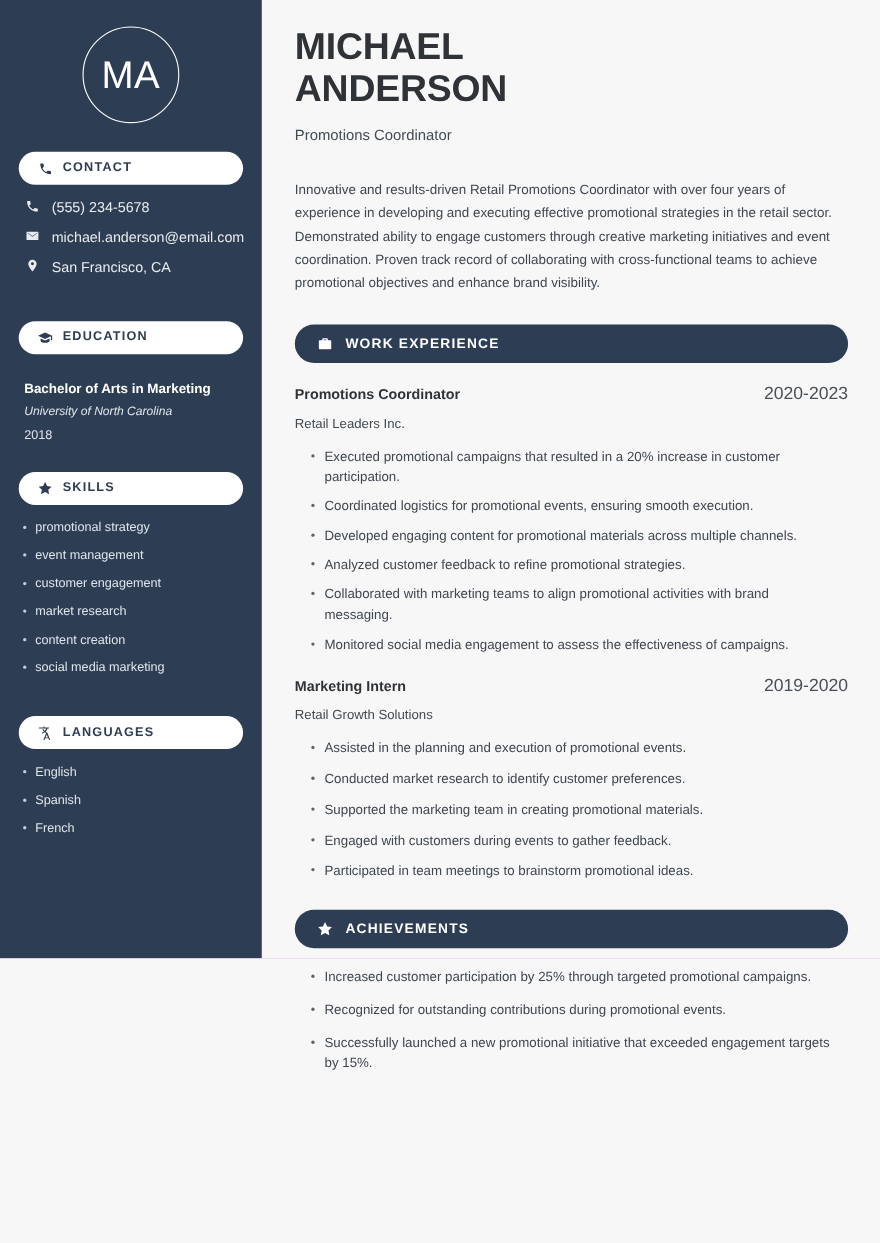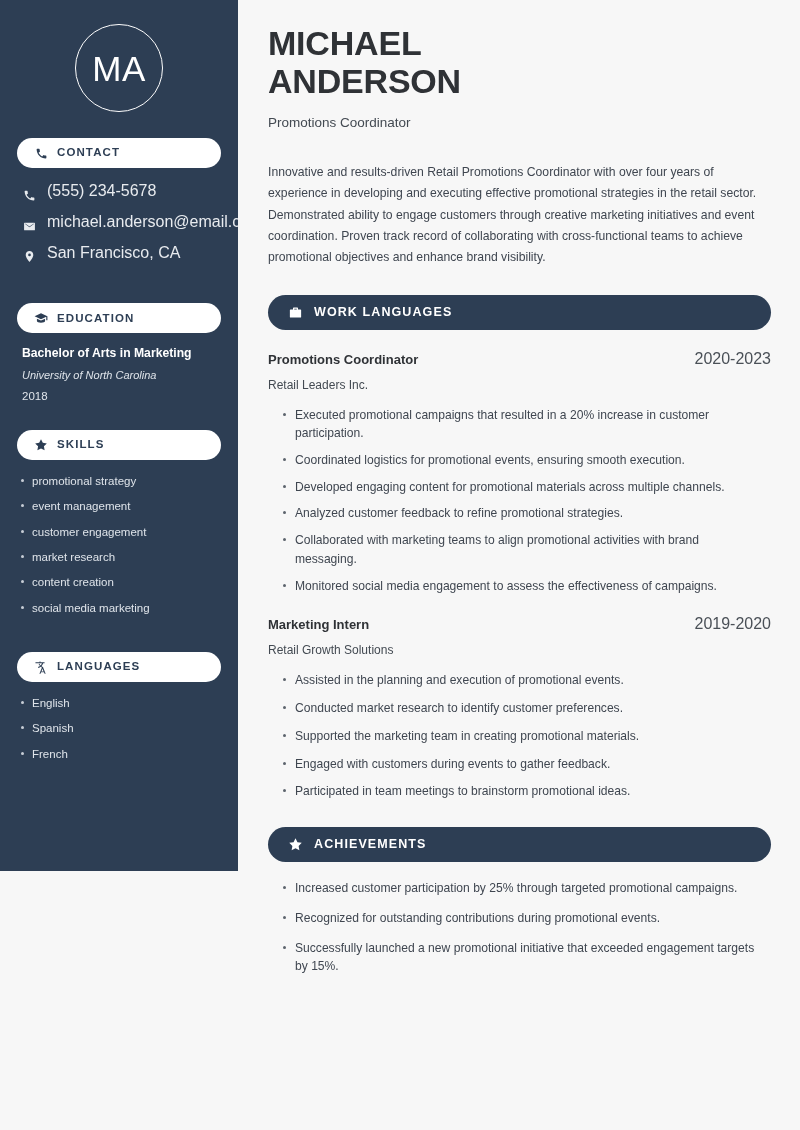--- a/index.html
+++ b/index.html
@@ -82,41 +82,41 @@
   }
   .pill-icon svg { display: block; }
 
   .contact-list {
     margin: 13px 0 0 0;
     padding: 0 0 0 22px;
     list-style: none;
   }
   .contact-row {
     display: flex;
-    align-items: flex-end;
+    align-items: flex-start;
     margin-bottom: 10px;
-    font-size: 16px;
+    font-size: 13px;
     color: #e8ebef;
   }
   .contact-icon {
     width: 15px;
     min-width: 15px;
     display: inline-flex;
     align-items: center;
     justify-content: center;
     margin-right: 10px;
   }
   .contact-icon svg { display: block; }
   .contact-text { line-height: 1.3; }
 
   .section-gap-edu { height: 30px; }
   .section-gap { height: 26px; }
 
   .edu-block {
-    padding: 13px 17px 0 22px;
+    padding: 24px 17px 0 22px;
   }
   .edu-degree {
     font-size: 12.2px;
     font-weight: bold;
     color: #ffffff;
     margin-bottom: 7px;
     line-height: 1.25;
   }
   .edu-school {
     font-size: 11px;
@@ -377,21 +377,21 @@
     <div class="job-title">Promotions Coordinator</div>
 
     <p class="summary">Innovative and results-driven Retail Promotions Coordinator with over four years of experience in developing and executing effective promotional strategies in the retail sector. Demonstrated ability to engage customers through creative marketing initiatives and event coordination. Proven track record of collaborating with cross-functional teams to achieve promotional objectives and enhance brand visibility.</p>
 
     <div class="bar">
       <span class="bar-icon">
         <svg width="15" height="15" viewBox="0 0 24 24" fill="#ffffff">
             <path d="M9 4h6c.6 0 1 .4 1 1v2h4c.6 0 1 .4 1 1v11c0 .6-.4 1-1 1H4c-.6 0-1-.4-1-1V8c0-.6.4-1 1-1h4V5c0-.6.4-1 1-1zm1 3h4V5.8h-4V7z"></path>
           </svg>
       </span>
-      <span class="bar-label">WORK LANGUAGES</span>
+      <span class="bar-label">WORK EXPERIENCE</span>
     </div>
 
     <div class="job">
       <div class="job-head">
         <span class="job-role">Promotions Coordinator</span>
         <span class="job-dates">2020-2023</span>
       </div>
       <div class="job-company">Retail Leaders Inc.</div>
       <ul class="bullets">
         <li>Executed promotional campaigns that resulted in a 20% increase in customer participation.</li>

